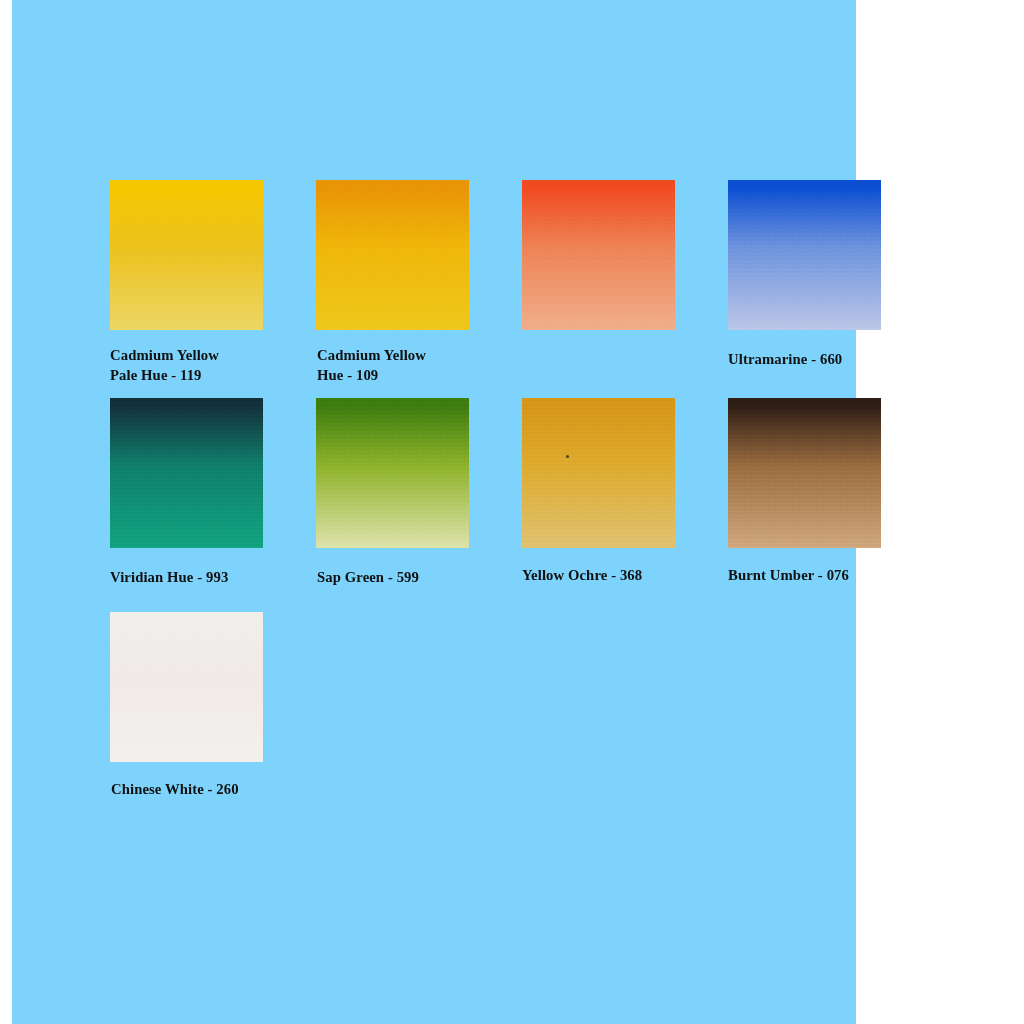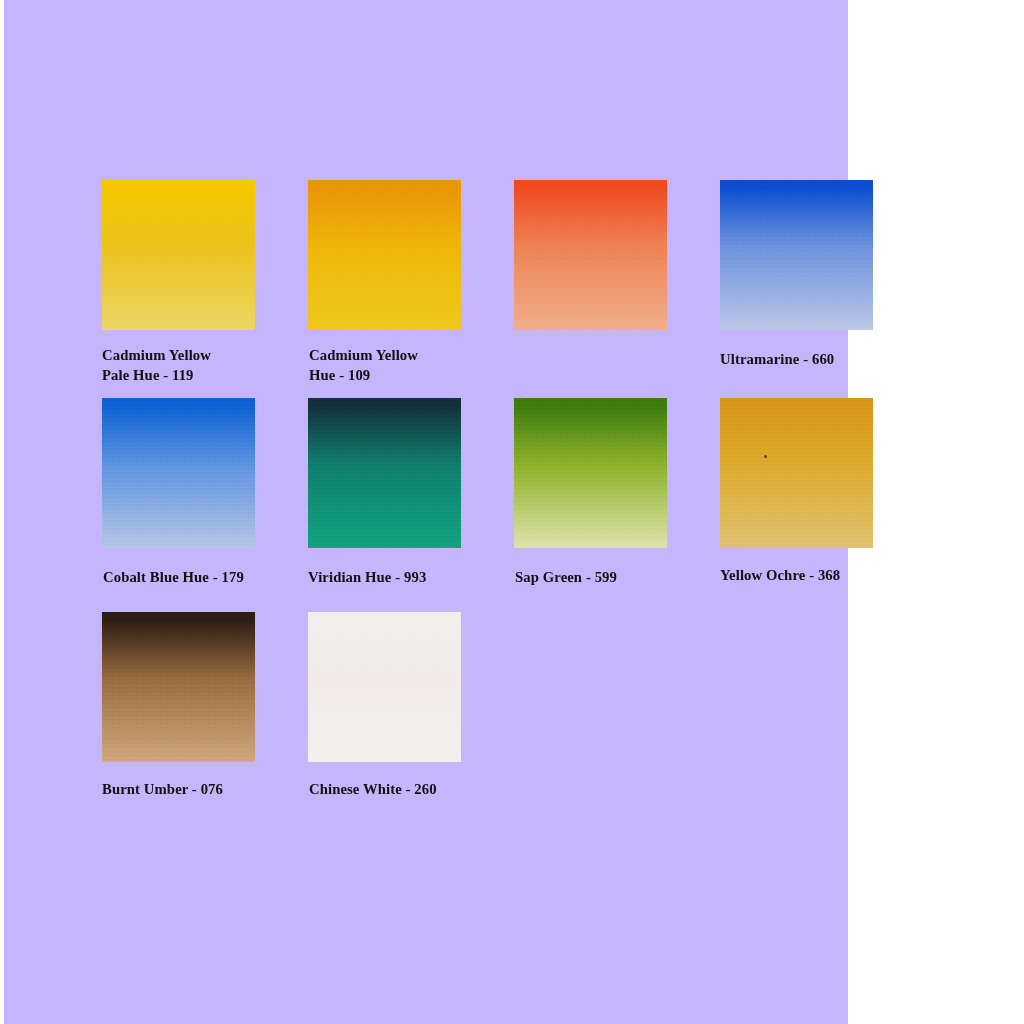--- a/index.html
+++ b/index.html
@@ -11,25 +11,25 @@
   body {
     width: 1024px;
     height: 1024px;
     overflow: hidden;
     font-family: "Liberation Serif", "DejaVu Serif", serif;
     position: relative;
   }
 
   #chart-sheet {
     position: absolute;
-    left: 4px;
+    left: 12px;
     top: 0;
     width: 844px;
     height: 1024px;
-    background: #c4b5fd;
+    background: #7dd3fc;
   }
 
   .swatch-grid {
     position: absolute;
     left: 98px;
     top: 180px;
     width: 810px;
     display: grid;
     grid-template-columns: 206px 206px 206px 168px;
     grid-template-rows: 218px 214px 200px;
@@ -112,24 +112,20 @@
 Hue - 109</div>
     </div>
     <div class="swatch-cell row-1 col-3">
       <div class="swatch-chip" style="background-image: linear-gradient(rgb(240, 74, 32) 0%, rgb(240, 74, 32) 5%, rgb(239, 131, 85) 45%, rgb(240, 174, 139) 100%);"></div>
     </div>
 
     <div class="swatch-cell row-2 col-1">
       <div class="swatch-chip" style="background-image: linear-gradient(rgb(11, 78, 210) 0%, rgb(11, 78, 210) 5%, rgb(110, 147, 221) 45%, rgb(188, 199, 232) 100%);"></div>
       <div class="swatch-label">Ultramarine  - 660</div>
     </div>
-    <div class="swatch-cell row-2 col-2">
-      <div class="swatch-chip" style="background-image: linear-gradient(rgb(13, 98, 212) 0%, rgb(13, 98, 212) 5%, rgb(94, 148, 224) 45%, rgb(182, 198, 230) 100%);"></div>
-      <div class="swatch-label">Cobalt Blue Hue - 179</div>
-    </div>
     <div class="swatch-cell row-2 col-3">
       <div class="swatch-chip" style="background-image: linear-gradient(rgb(18, 48, 58) 0%, rgb(18, 48, 58) 5%, rgb(15, 127, 108) 45%, rgb(17, 164, 129) 100%);"></div>
       <div class="swatch-label">Viridian Hue - 993</div>
     </div>
     <div class="swatch-cell row-2 col-4">
       <div class="swatch-chip" style="background-image: linear-gradient(rgb(61, 124, 14) 0%, rgb(61, 124, 14) 5%, rgb(142, 179, 43) 45%, rgb(223, 227, 171) 100%);"></div>
       <div class="swatch-label">Sap Green - 599</div>
     </div>
 
     <div class="swatch-cell row-3 col-1">

